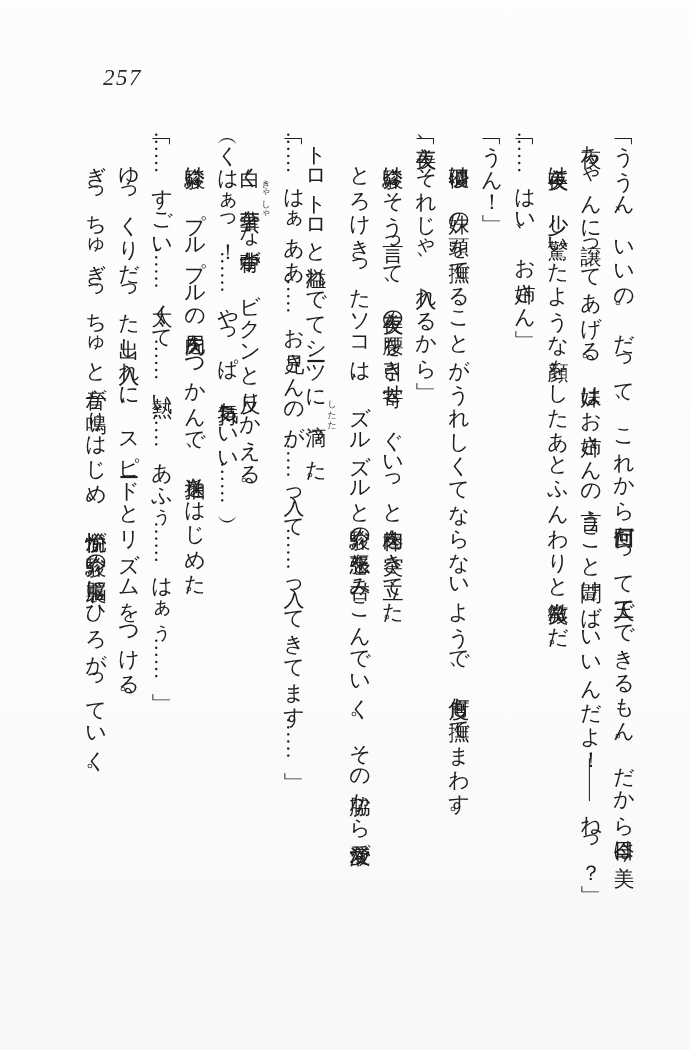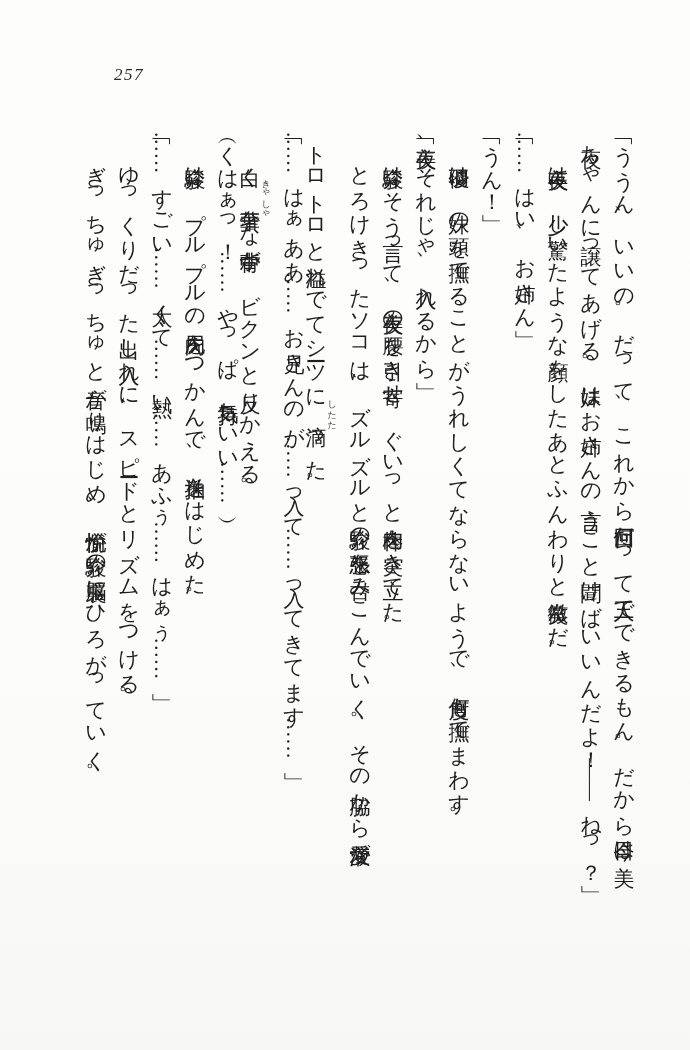--- a/index.html
+++ b/index.html
@@ -15,23 +15,23 @@
   .page {
     position: relative;
     width: 690px;
     height: 1050px;
     background: linear-gradient(180deg, #fdfdfc 0%, #fcfcfa 60%, #f7f7f5 100%);
     font-family: "Liberation Serif", "DejaVu Serif", serif;
     color: #1e1e1e;
   }
   .page-number {
     position: absolute;
-    left: 114px;
+    left: 103px;
     top: 65px;
-    font-size: 17px;
+    font-size: 23px;
     font-style: italic;
     letter-spacing: 1.5px;
     color: #2a2a2a;
   }
   .text-block {
     position: absolute;
     top: 131px;
     right: 56px;
     height: 812px;
     display: flex;

